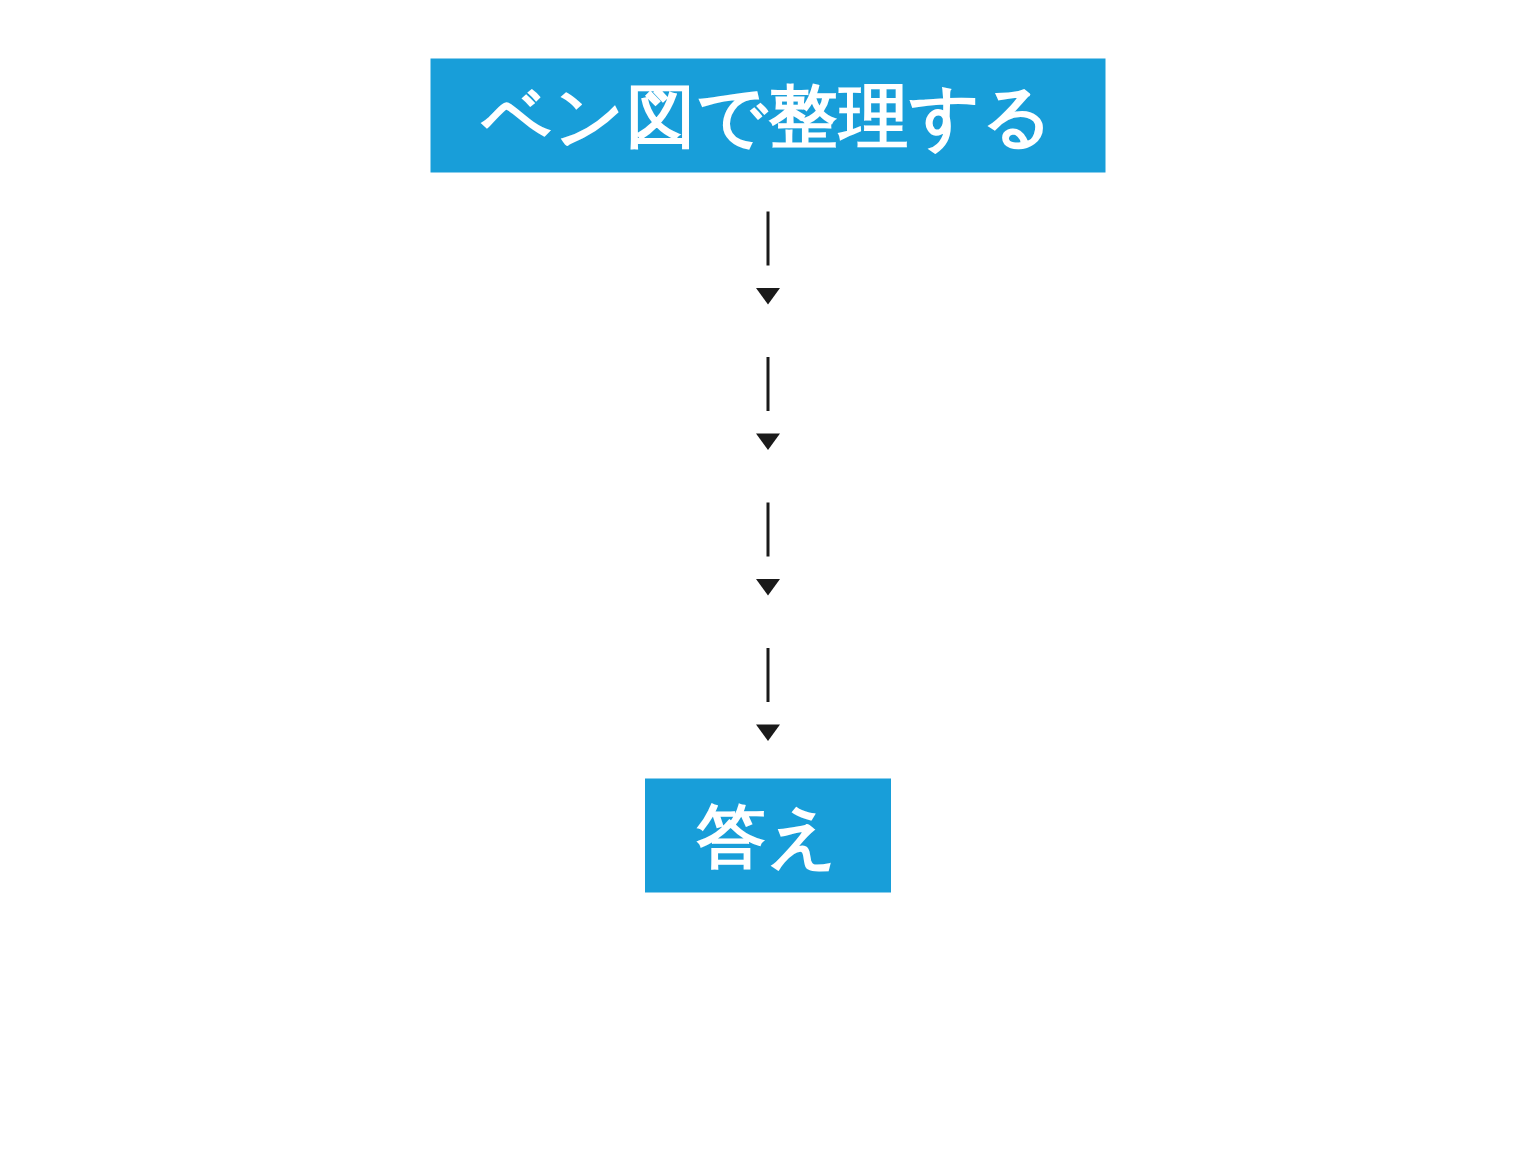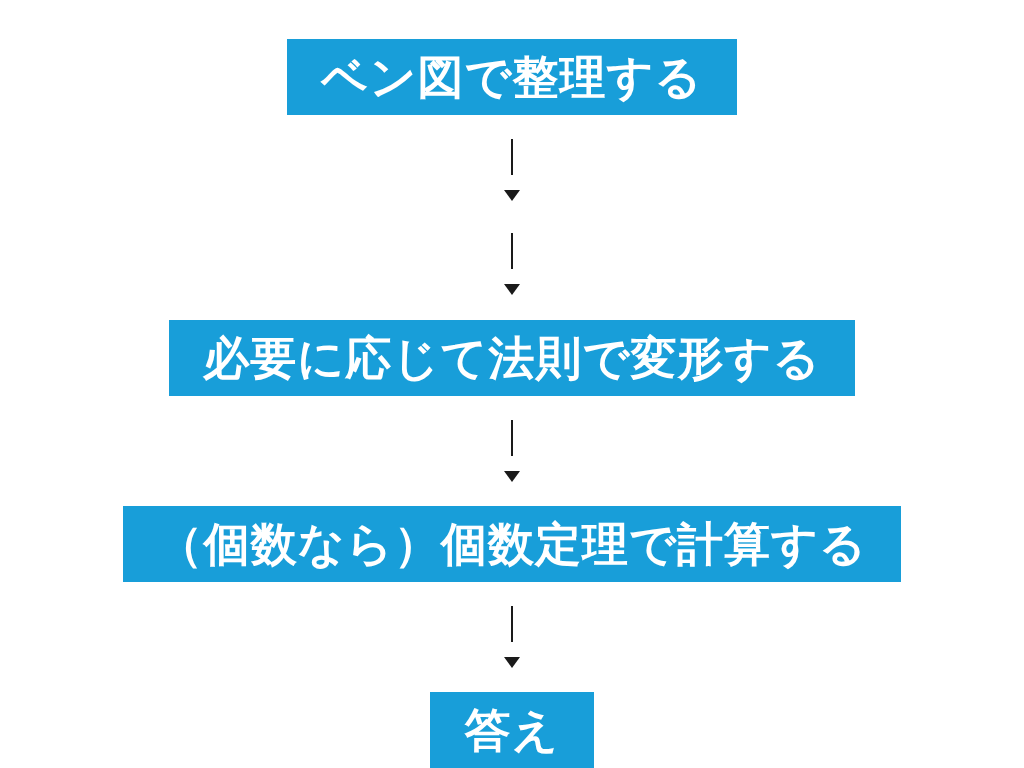--- a/index.html
+++ b/index.html
@@ -66,31 +66,25 @@
   <div class="flow-arrow">
     <div class="stem"></div>
     <div class="head"></div>
   </div>
 
   <div class="flow-arrow">
     <div class="stem"></div>
     <div class="head"></div>
   </div>
 
-  <div class="flow-box">
-    <span>必要に応じて法則で変形する</span>
-  </div>
   <div class="flow-arrow">
     <div class="stem"></div>
     <div class="head"></div>
   </div>
 
-  <div class="flow-box">
-    <span>（個数なら）個数定理で計算する</span>
-  </div>
   <div class="flow-arrow">
     <div class="stem"></div>
     <div class="head"></div>
   </div>
 
   <div class="flow-box">
     <span>答え</span>
   </div>
 
 </div>

